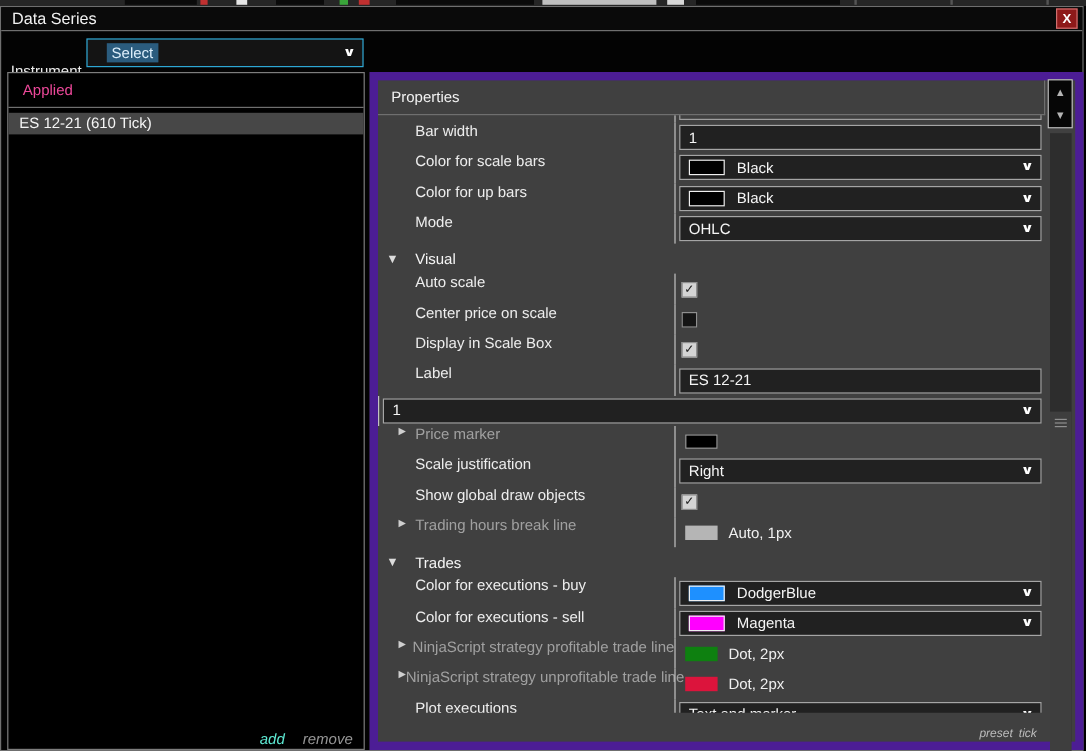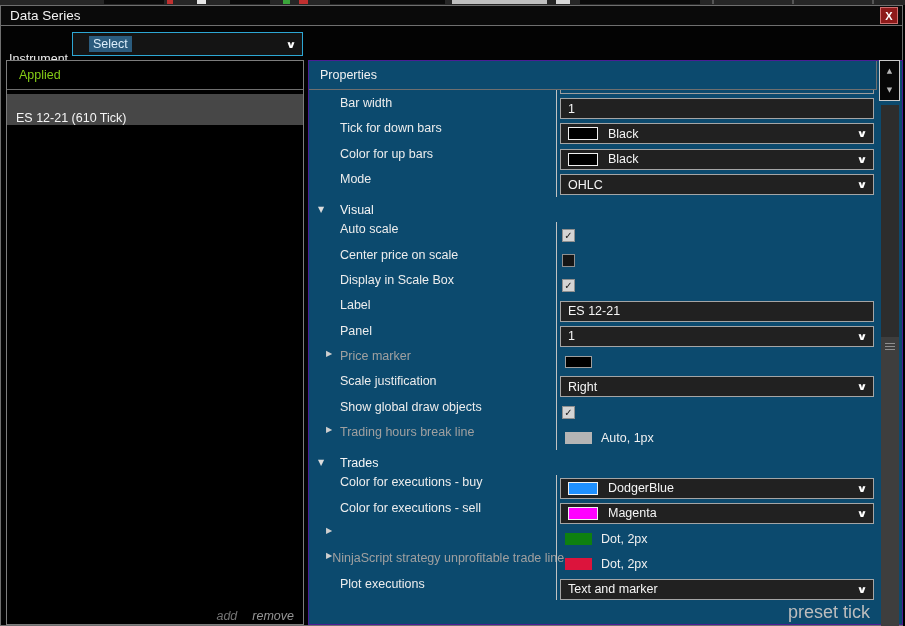--- a/index.html
+++ b/index.html
@@ -26,30 +26,30 @@
   .inst-select { position:absolute; left:71px; top:26px; width:231px; height:24px;
     background:#141414; border:1px solid #2da7d4; display:flex; align-items:center; }
   .inst-value { margin-left:16px; background:#2b5c7e; color:#dceefb; font-size:12.5px; padding:1px 4px; }
   .chev { position:absolute; right:7px; color:#fff; font-size:10px; font-weight:bold;
     transform:scaleX(1.35); font-family:"DejaVu Sans",sans-serif; }
 
   
   .lpanel { position:absolute; left:5px; top:54px; width:298px; bottom:0;
     border:1px solid #7d7d7d; background:#000; }
   .lheader { height:29px; border-bottom:1px solid #6f6f6f; display:flex; align-items:center;
-    padding-left:12px; color:#84cc16; font-size:12.5px; }
-  .litem { margin-top:4px; height:31px; background:#474747; color:#f5f5f5; font-size:12.5px;
-    display:flex; align-items:flex-end; padding-left:9px; cursor:default; }
+    padding-left:12px; color:#ec4899; font-size:12.5px; }
+  .litem { margin-top:4px; height:18px; background:#474747; color:#f5f5f5; font-size:12.5px;
+    display:flex; align-items:center; padding-left:9px; cursor:default; }
   .lactions { position:absolute; bottom:1px; right:9px; font-style:italic; font-size:12.5px; }
-  .lactions .add { color:#737373; margin-right:15px; cursor:pointer; }
+  .lactions .add { color:#5eead4; margin-right:15px; cursor:pointer; }
   .lactions .remove { color:#969696; cursor:pointer; }
 
   
   .rpanel { position:absolute; left:307px; top:54px; width:595px; bottom:0;
-    border:1px solid #4c1d95; background:#0c4a6e; }
+    border:7px solid #4c1d95; background:#404040; }
   .rheader { position:absolute; top:0; left:0; right:25px; height:29px;
     border-bottom:1px solid #6f6f6f; border-right:1px solid #6f6f6f;
     display:flex; align-items:center; padding-left:11px; color:#f2f2f2; font-size:12.5px; }
   .rcontent { position:absolute; top:29px; left:0; right:26px; bottom:24px; overflow:hidden; }
 
   .sliver { position:relative; height:6px; }
   .sliver .dv { position:absolute; left:247px; top:0; bottom:0; width:1px; background:#c2c2c2; }
   .sliver .pb { position:absolute; left:251px; right:2px; top:-17px; height:21px; border:1px solid #9e9e9e; }
 
   .prow { display:flex; height:25.3px; align-items:center; }
@@ -70,22 +70,22 @@
   .field .txt { margin-left:7px; }
   .field .txt2 { margin-left:10px; }
   .fswatch { width:30px; height:13px; border:1px solid #f0f0f0; margin-left:7px; flex:0 0 auto; }
   .cbx { width:13px; height:13px; border:1px solid #8f8f8f; background:#151515; margin-left:2px;
     display:flex; align-items:center; justify-content:center; font-size:10px; color:#1a1a1a;
     font-family:"DejaVu Sans",sans-serif; cursor:pointer; }
   .cbx.checked { background:#d4d4d4; }
   .lsw { width:27px; height:12px; margin-left:5px; flex:0 0 auto; }
   .ltxt { margin-left:9px; color:#f0f0f0; font-size:12.5px; }
 
-  .rlinks { position:absolute; bottom:1px; right:32px; 
-    color:#bdbdbd; font-size:18px;text-align:center; }
+  .rlinks { position:absolute; bottom:1px; right:32px; font-style:italic;
+    color:#bdbdbd; font-size:10px;text-align:center; }
   .rlinks span { cursor:pointer; }
   .rlinks .preset { margin-right:5px; }
 
   
   .spinbox { position:absolute; top:-1px; right:2px; width:21px; height:41px;
     border:1px solid #c9c9c9; background:#060606; }
   .spin { height:19px; display:flex; align-items:center; justify-content:center;
     color:#b5b5b5; font-size:7px; font-family:"DejaVu Sans",sans-serif; cursor:pointer; }
   .vtrack { position:absolute; top:44px; right:3px; width:18px; bottom:0; background:#2d2d2d; }
   .vthumb { position:absolute; top:232px; left:0; width:18px; height:290px; background:#3e3e3e; }
@@ -154,21 +154,21 @@
             <span class="plabel">Bar width</span>
           </div>
           <div class="cv">
             <div class="field">
               <span class="txt">1</span>
             </div>
           </div>
         </div>
         <div class="prow">
           <div class="cl">
-            <span class="plabel">Tick for down bars</span>
+            <span class="plabel">Color for scale bars</span>
           </div>
           <div class="cv">
             <div class="field">
               <span class="fswatch" style="background:#000000"></span>
               <span class="txt2">Black</span>
               <span class="chev">∨</span>
             </div>
           </div>
         </div>
         <div class="prow">
@@ -226,23 +226,20 @@
           <div class="cl">
             <span class="plabel">Label</span>
           </div>
           <div class="cv">
             <div class="field">
               <span class="txt">ES 12-21</span>
             </div>
           </div>
         </div>
         <div class="prow">
-          <div class="cl">
-            <span class="plabel">Panel</span>
-          </div>
           <div class="cv">
             <div class="field">
               <span class="txt">1</span>
               <span class="chev">∨</span>
             </div>
           </div>
         </div>
         <div class="prow dim">
           <div class="cl">
             <span class="arrow">▶</span>
@@ -305,20 +302,21 @@
             <div class="field">
               <span class="fswatch" style="background:#ff00ff"></span>
               <span class="txt2">Magenta</span>
               <span class="chev">∨</span>
             </div>
           </div>
         </div>
         <div class="prow dim">
           <div class="cl">
             <span class="arrow">▶</span>
+            <span class="plabel">NinjaScript strategy profitable trade line</span>
           </div>
           <div class="cv">
             <span class="lsw" style="background:#0e8010"></span>
             <span class="ltxt">Dot, 2px</span>
           </div>
         </div>
         <div class="prow dim">
           <div class="cl">
             <span class="arrow">▶</span>
             <span class="plabel">NinjaScript strategy unprofitable trade line</span>

